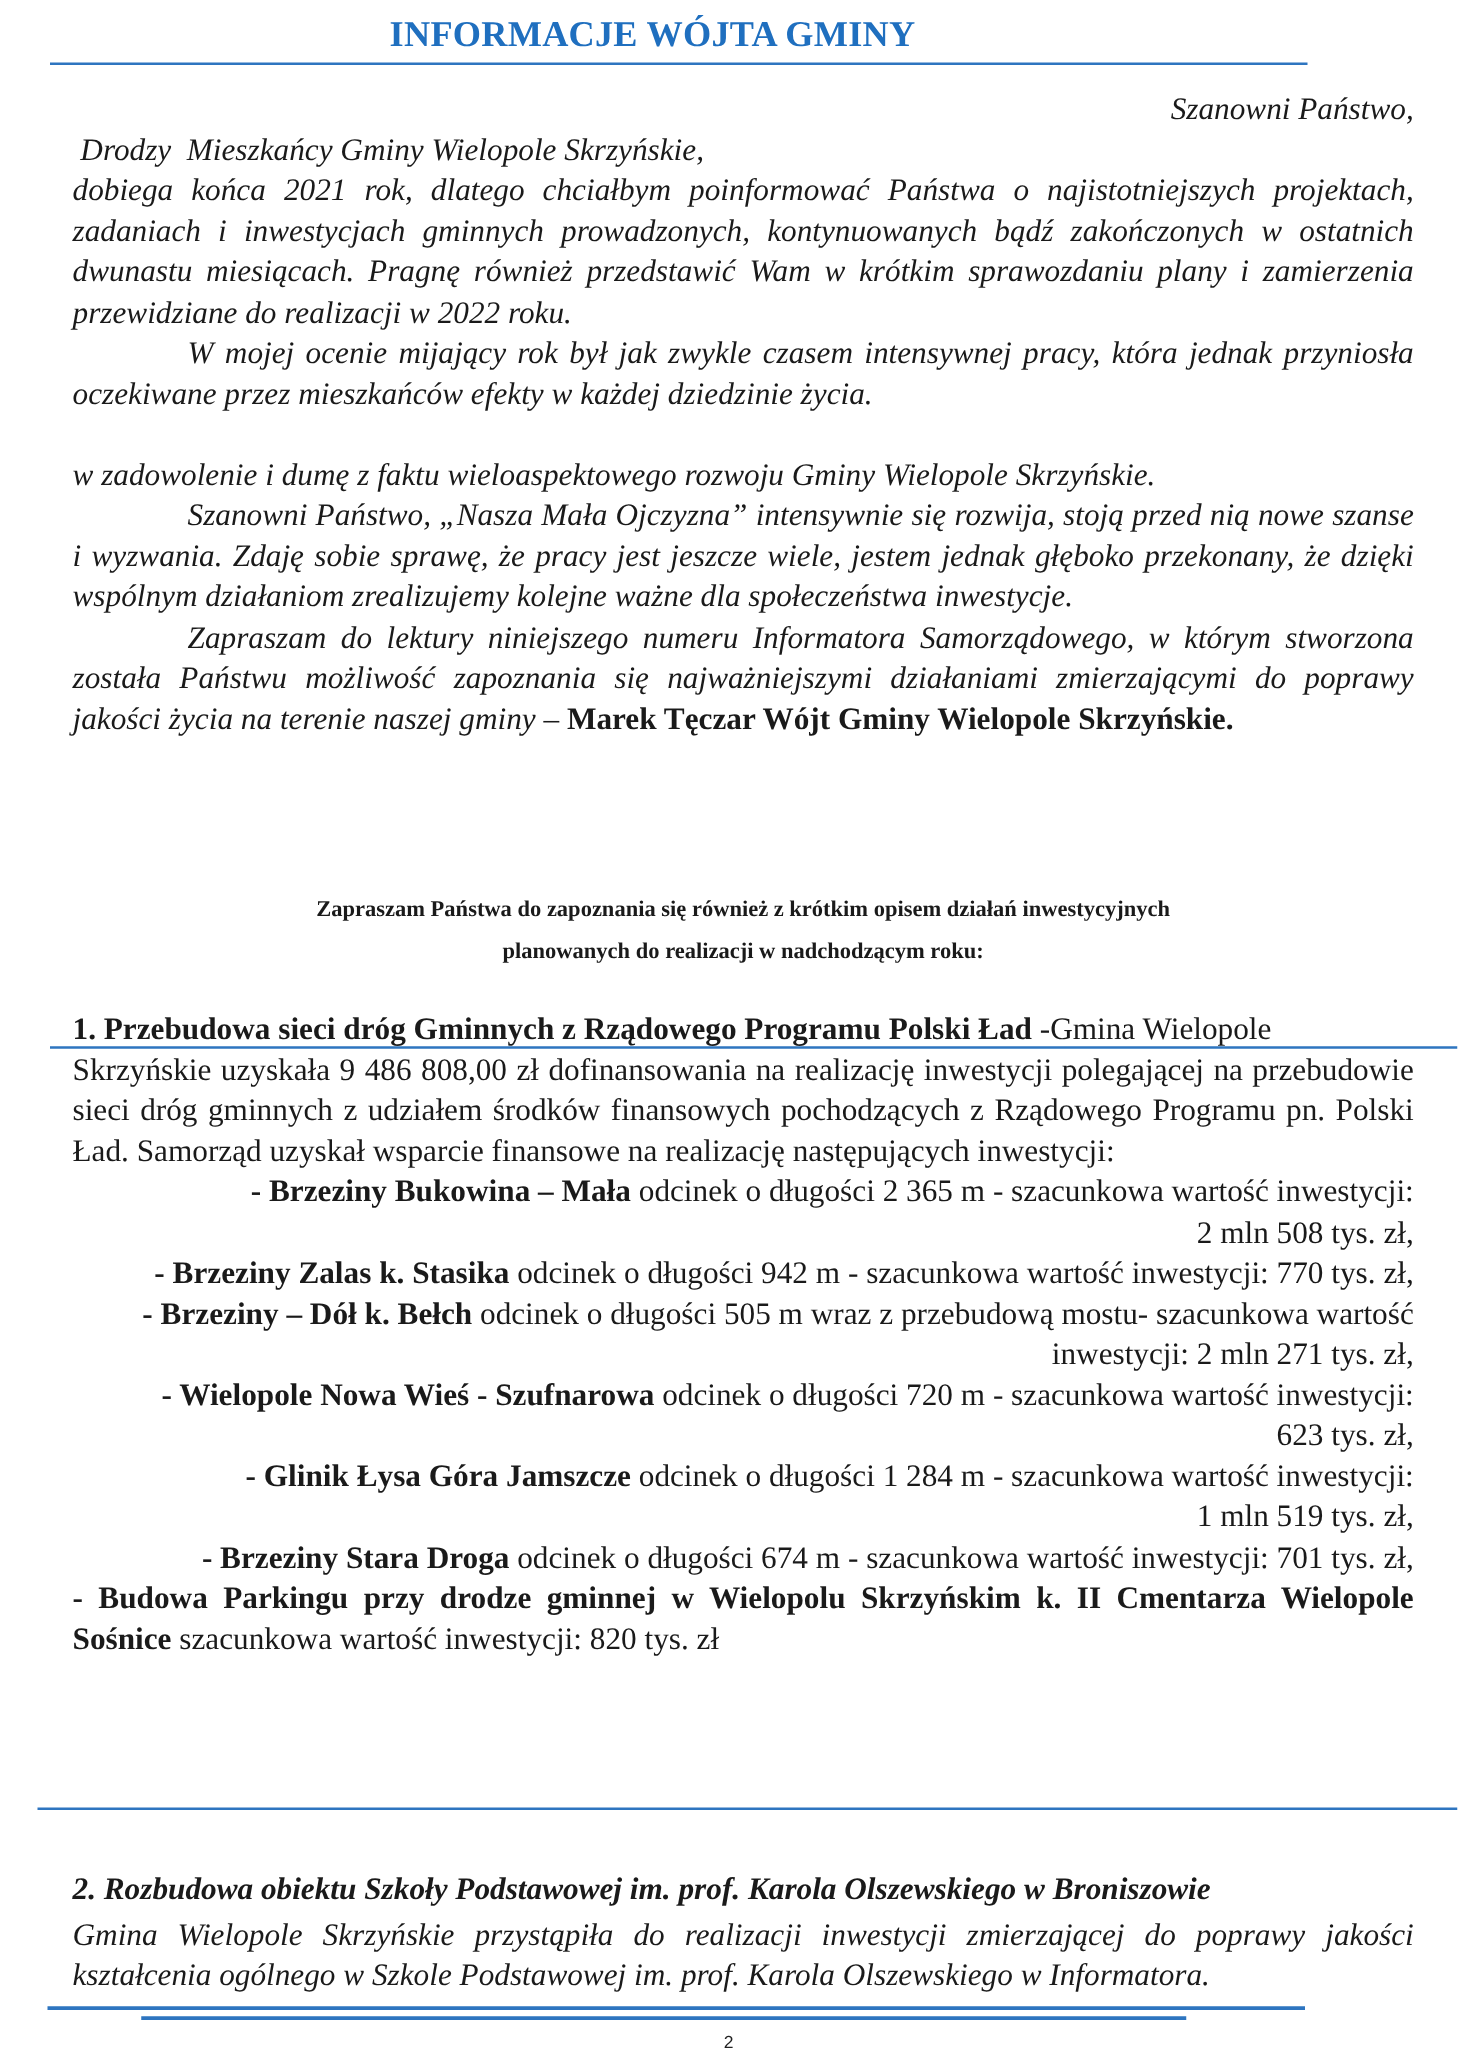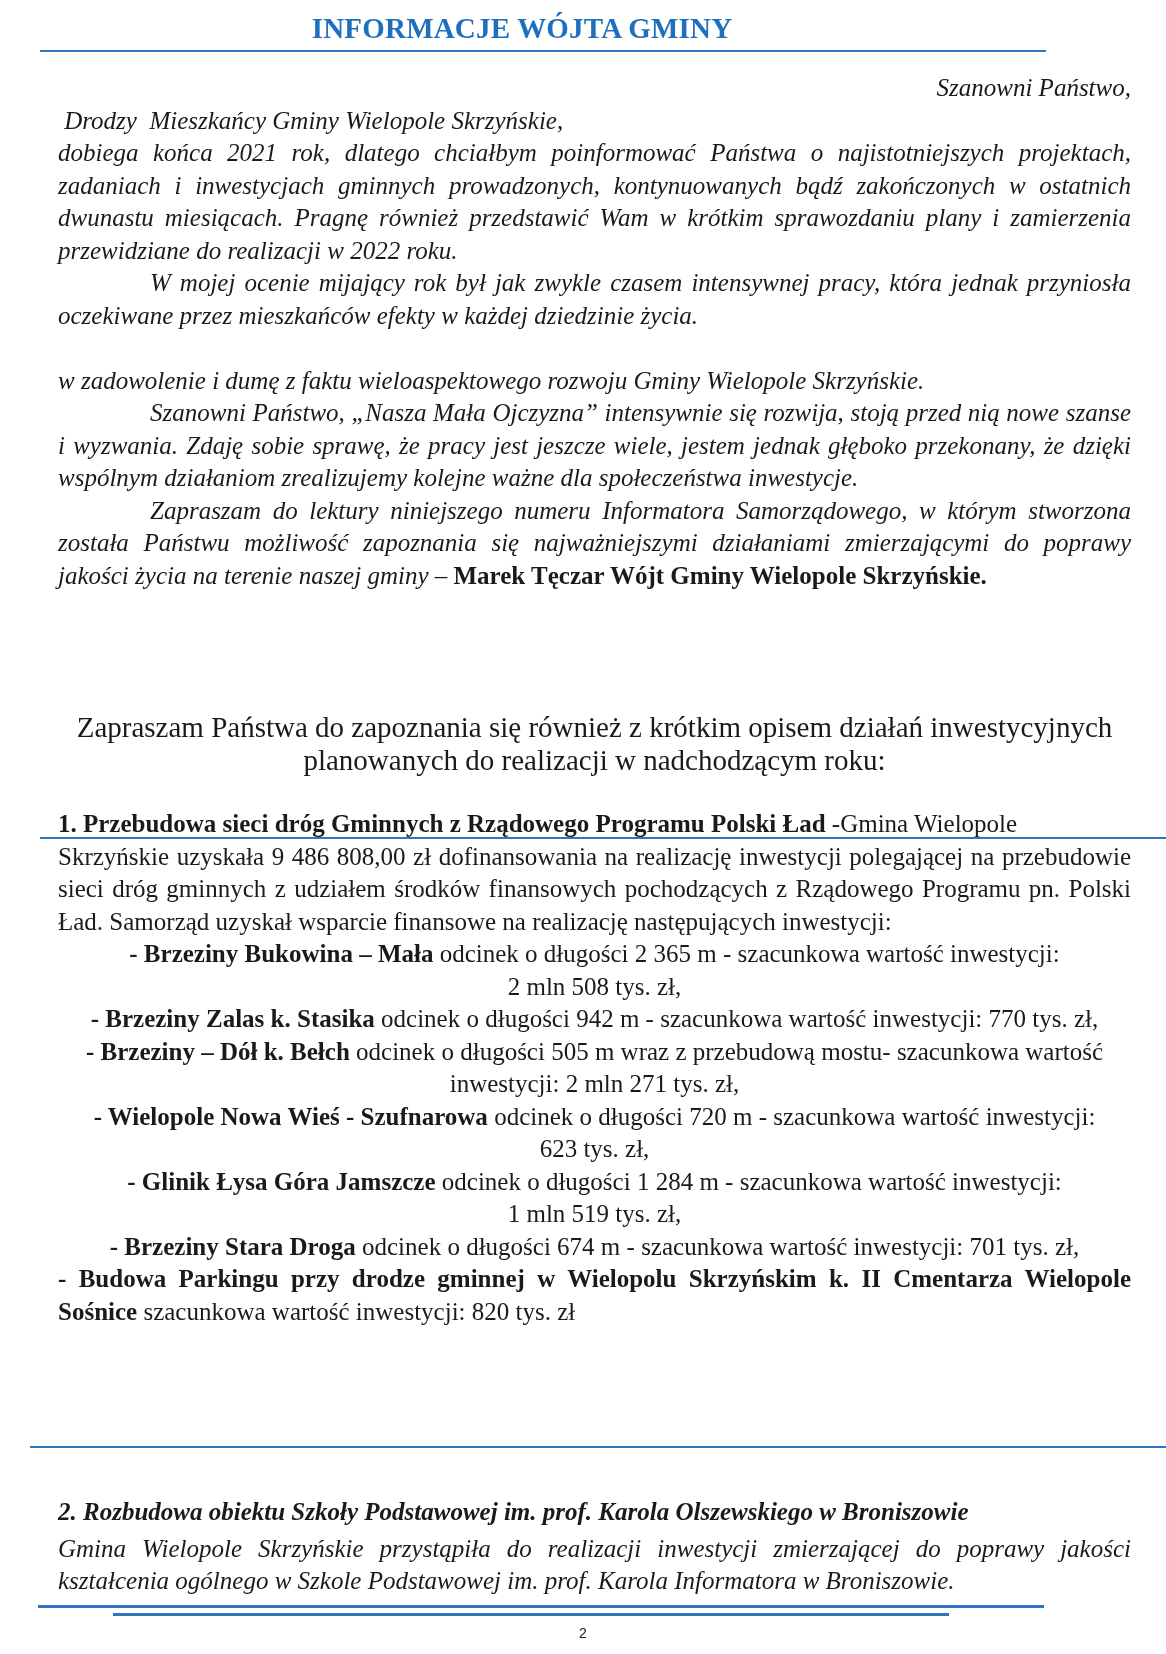--- a/index.html
+++ b/index.html
@@ -17,22 +17,22 @@
   .text {
     position: absolute; left: 58px; width: 1073px;
     font-size: 25px; line-height: 32.5px; text-align: justify;
     font-family: "Liberation Serif", serif;
   }
   .it { font-style: italic; }
   .text p { margin: 0; }
   .indent { text-indent: 92px; }
   .b { font-weight: bold; }
   .center { text-align: center; }
-  .heading { font-weight: normal; font-size: 29px; }
-  .list-line { text-align: center; }
+  .heading { font-weight: bold; font-size: 18px; }
+  .list-line { text-align: right; }
   .page-num {
     position: absolute; top: 1625px; left: 0; width: 1166px; text-align: center;
     font-family: "Liberation Sans", sans-serif; font-size: 14px; color: #222;
   }
 </style>
 </head>
 <body>
 
 <div class="title">INFORMACJE WÓJTA GMINY</div>
 <div class="rule" style="top:50px; left:40px; width:1006px;"></div>
@@ -62,19 +62,19 @@
       <p class="list-line"><span class="b">- </span><span class="b">Wielopole Nowa Wieś - Szufnarowa</span><span> odcinek o długości 720 m - szacunkowa wartość inwestycji:</span><br><span>623 tys. zł,</span></p>
       <p class="list-line"><span class="b">- </span><span class="b">Glinik Łysa Góra Jamszcze</span><span> odcinek  o długości 1 284 m - szacunkowa wartość inwestycji:</span><br><span>1 mln 519 tys. zł,</span></p>
       <p class="list-line"><span class="b">- </span><span class="b">Brzeziny Stara Droga</span><span> odcinek o długości 674 m - szacunkowa wartość inwestycji: 701 tys. zł,</span></p>
     </div>
   <p><span class="b">- Budowa Parkingu przy drodze gminnej w Wielopolu Skrzyńskim k. II Cmentarza Wielopole Sośnice</span><span> szacunkowa wartość inwestycji: 820 tys. zł</span></p>
 </div>
 <div class="rule" style="top:837px; left:40px; width:1126px;"></div>
 
 <div class="text" style="top:1496px;font-style:italic;">
   <p class="b" style="text-align:left; white-space:nowrap;">2. Rozbudowa obiektu Szkoły Podstawowej im. prof. Karola Olszewskiego w Broniszowie</p>
-  <p style="margin-top:4px;">Gmina Wielopole Skrzyńskie przystąpiła do realizacji inwestycji zmierzającej do poprawy jakości kształcenia ogólnego w Szkole Podstawowej im. prof. Karola Informatora w Broniszowie.</p>
+  <p style="margin-top:4px;">Gmina Wielopole Skrzyńskie przystąpiła do realizacji inwestycji zmierzającej do poprawy jakości kształcenia ogólnego w Szkole Podstawowej im. prof. Karola Olszewskiego w Informatora.</p>
 </div>
 <div class="rule" style="top:1446px; left:30px; width:1136px;"></div>
 
 <div class="rule thick" style="top:1605px; left:38px; width:1006px;"></div>
 <div class="rule thick" style="top:1613px; left:113px; width:836px;"></div>
 <div class="page-num">2</div>
 
 </body></html>

